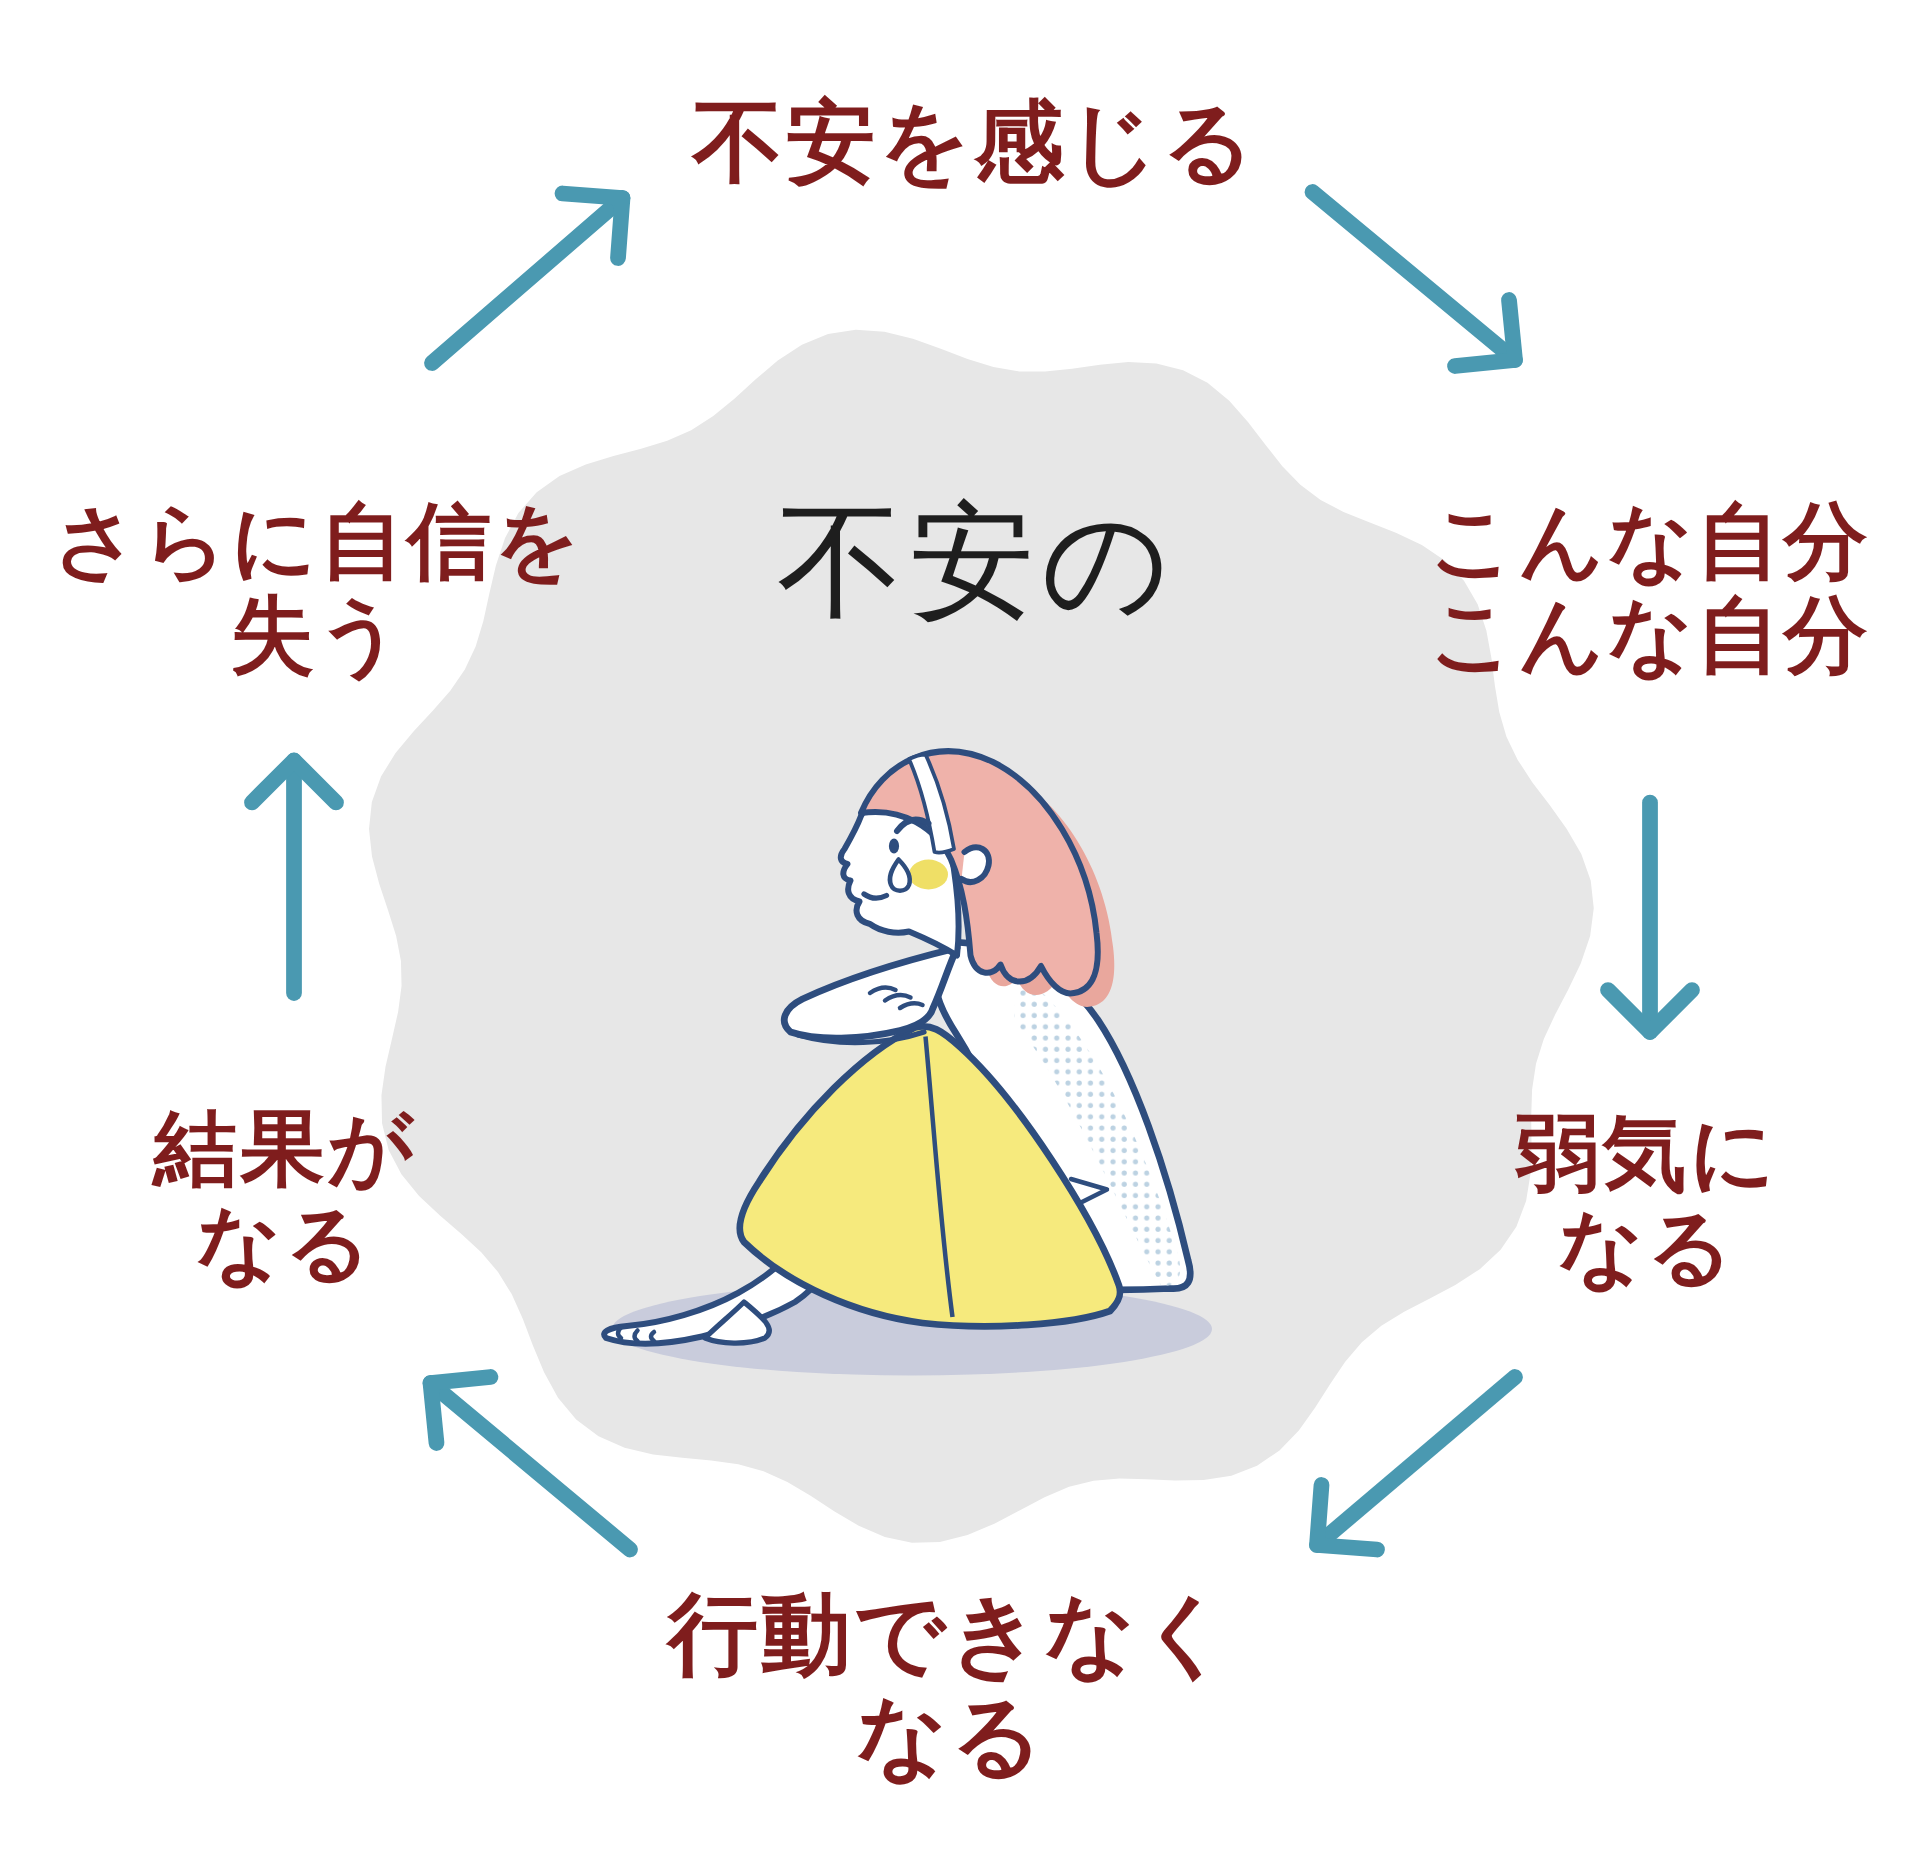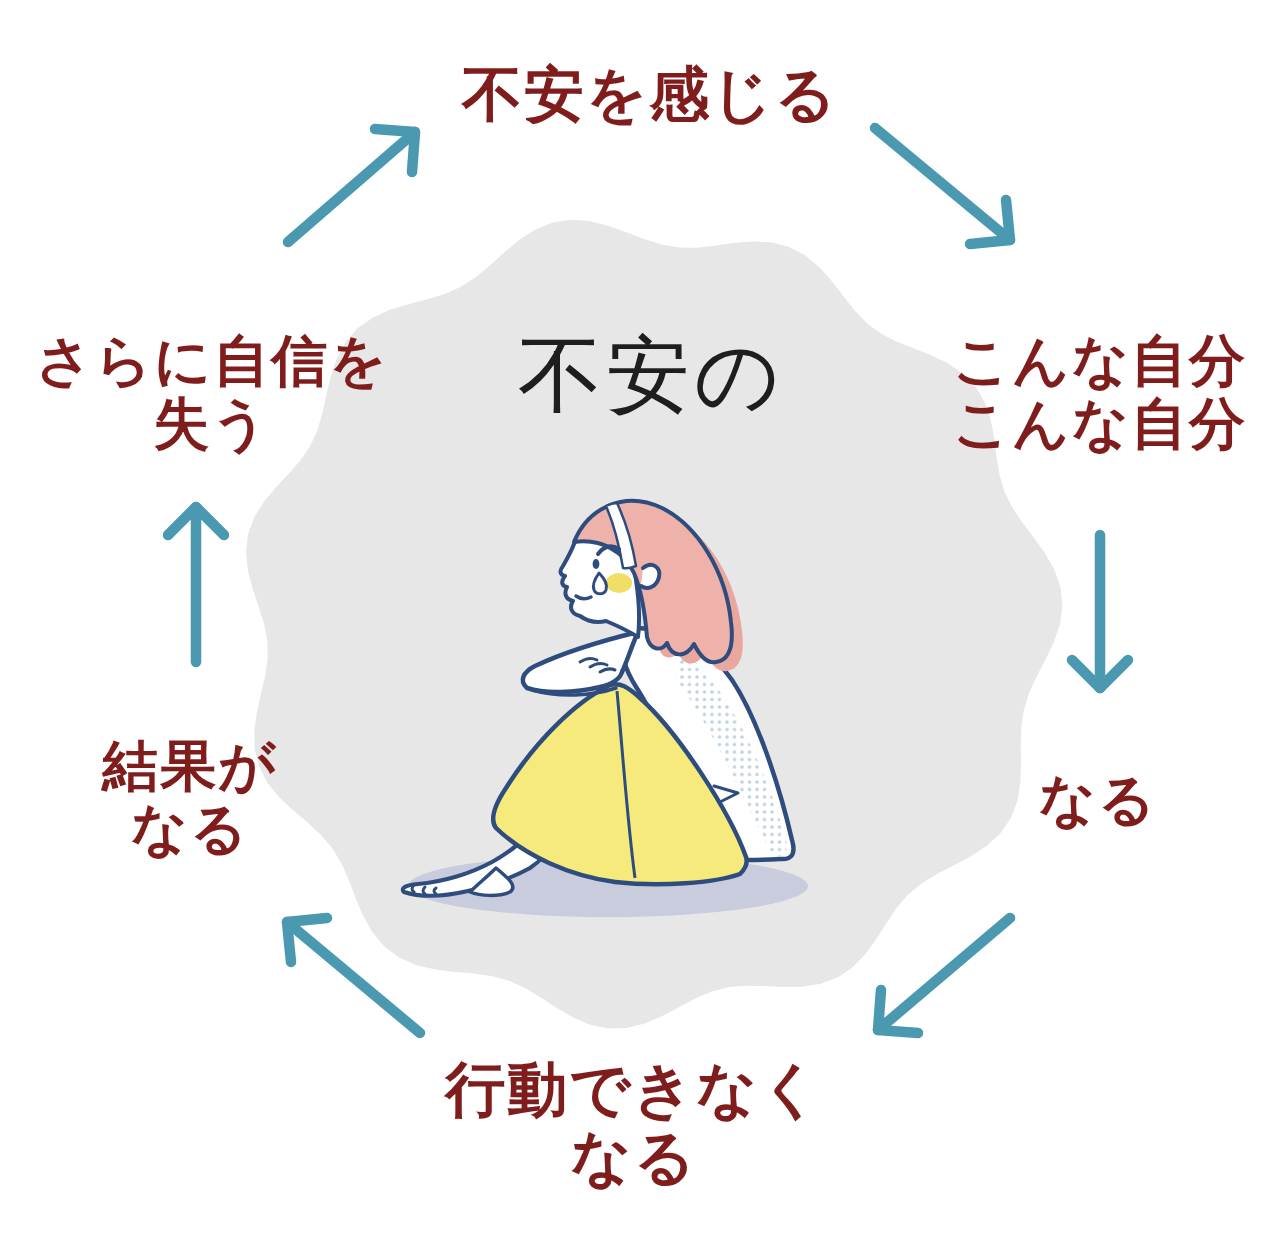--- a/index.html
+++ b/index.html
@@ -67,20 +67,21 @@
   <div class="cycle-label big" style="left:650px;top:95px;">
     <span class="line">不安を感じる</span>
   </div>
 
   <div class="cycle-label" style="left:1100px;top:392px;">
     <span class="line">こんな自分</span>
     <span class="line">こんな自分</span>
   </div>
 
   <div class="cycle-label" style="left:1098px;top:800px;">
+    <span class="line">弱気に</span>
     <span class="line">なる</span>
   </div>
 
   <div class="cycle-label big" style="left:634px;top:1124px;">
     <span class="line">行動できなく</span>
     <span class="line">なる</span>
   </div>
 
   <div class="cycle-label" style="left:190px;top:797px;">
     <span class="line">結果が</span>

